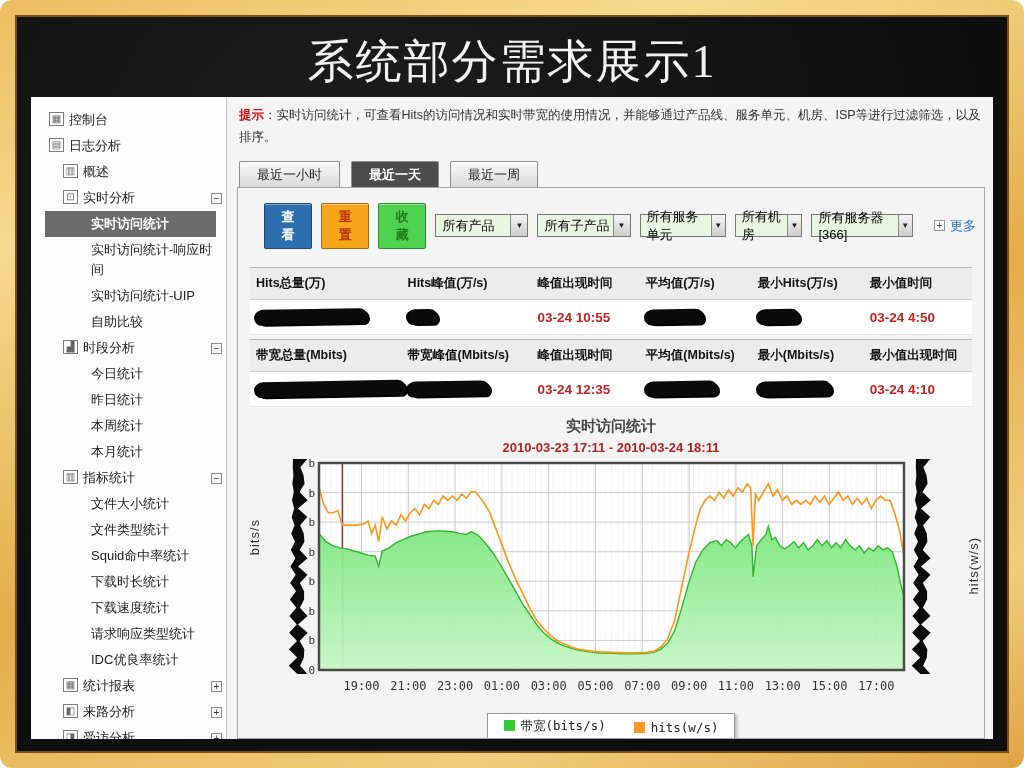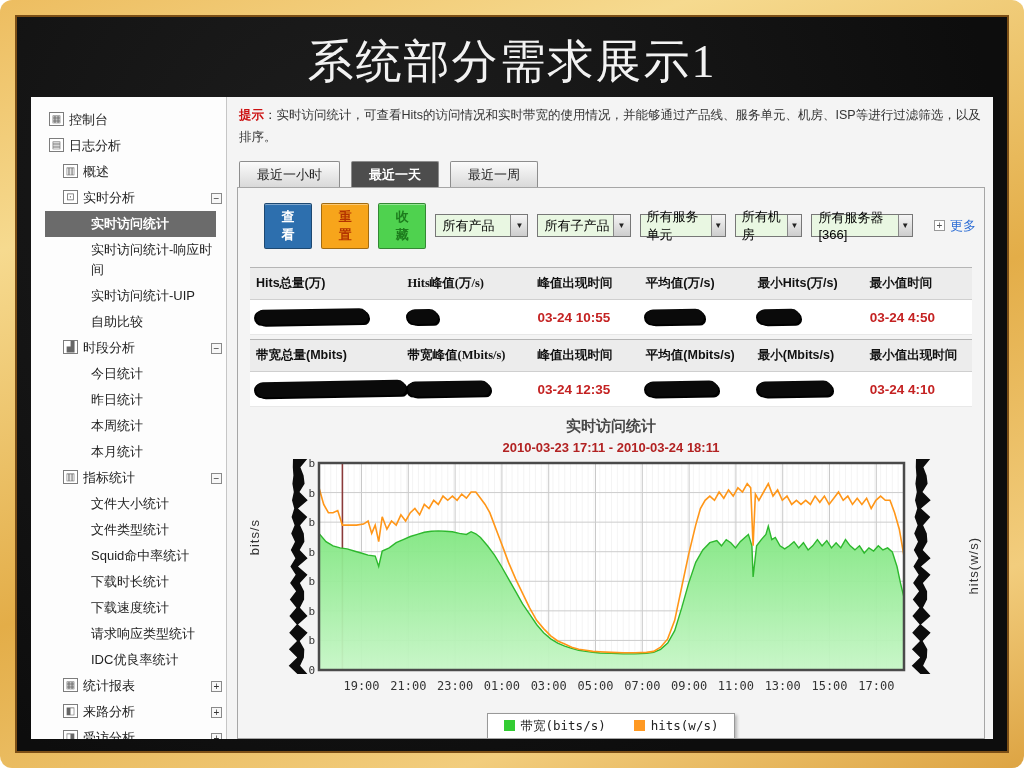--- a/index.html
+++ b/index.html
@@ -51,35 +51,35 @@
   .dd-arrow { width:17px; height:100%; margin-left:auto; border-left:1px solid #888;
     background:linear-gradient(#f5f5f5,#cdcdcd); font-size:8px; color:#222;
     display:flex; align-items:center; justify-content:center; }
   .more { margin-left:12px; color:#2b6cd4; font-size:13px; display:flex; align-items:center; gap:5px; cursor:pointer; white-space:nowrap; }
   .more .plus { width:11px; height:11px; border:1px solid #999; color:#555; background:#fff; font-size:10px; line-height:9px; text-align:center; }
 
   .tbl { margin:4px 12px 0; }
   .tbl-head { display:flex; background:#ececec; border-top:1px solid #b5b5b5; border-bottom:1px solid #cfcfcf;
     font-weight:bold; font-size:12.5px; color:#111; padding:7px 0; }
   .tbl-row { display:flex; align-items:center; background:#fff; padding:8px 0; border-bottom:1px solid #e8e8e8; }
-  .c0{width:21%;} .c1{width:18%;font-family:Liberation Serif, serif;} .c2{width:15%;} .c3{width:15.5%;} .c4{width:15.5%;} .c5{width:15%;}
+  .c0{width:21%;} .c1{width:18%;} .c2{width:15%;} .c3{width:15.5%;} .c4{width:15.5%;} .c5{width:15%;}
   .cell { padding-left:6px; }
   .blob { height:15px; background:#0a0a0a; border-radius:8px 10px 7px 9px;
     box-shadow:2px 2px 0 #000, -2px 1px 0 #000; transform:rotate(-1deg); }
   .time-val { color:#c42222; font-weight:bold; font-size:13.5px; }
 
   .chart-sec { text-align:center; margin-top:10px; }
   .chart-title { font-size:15px; font-weight:bold; color:#474747; }
   .chart-subtitle { font-size:13px; font-weight:bold; color:#b22222; margin-top:4px; }
   .chart-wrap { position:relative; width:708px; margin:4px auto 0; }
   .axis-label { position:absolute; writing-mode:vertical-rl; transform:rotate(180deg);
     font-size:13px; color:#333; letter-spacing:1px; }
   .axis-label.left { left:-10px; top:60px; }
   .axis-label.right { right:-16px; top:78px; }
-  .legend { display:inline-flex; gap:28px; align-items:flex-start; border:1px solid #999; background:#fff;
+  .legend { display:inline-flex; gap:28px; align-items:flex-end; border:1px solid #999; background:#fff;
     padding:4px 16px; margin-top:2px; box-shadow:2px 2px 3px rgba(0,0,0,.25);
     font-size:12.5px; color:#222; font-family:"DejaVu Sans Mono", monospace; }
   .sw { width:11px; height:11px; display:inline-block; margin-right:6px; vertical-align:-1px; }
 </style>
 </head>
 <body>
 
 <div class="frame">
   <div class="frame-inner">
     <div class="slide">

